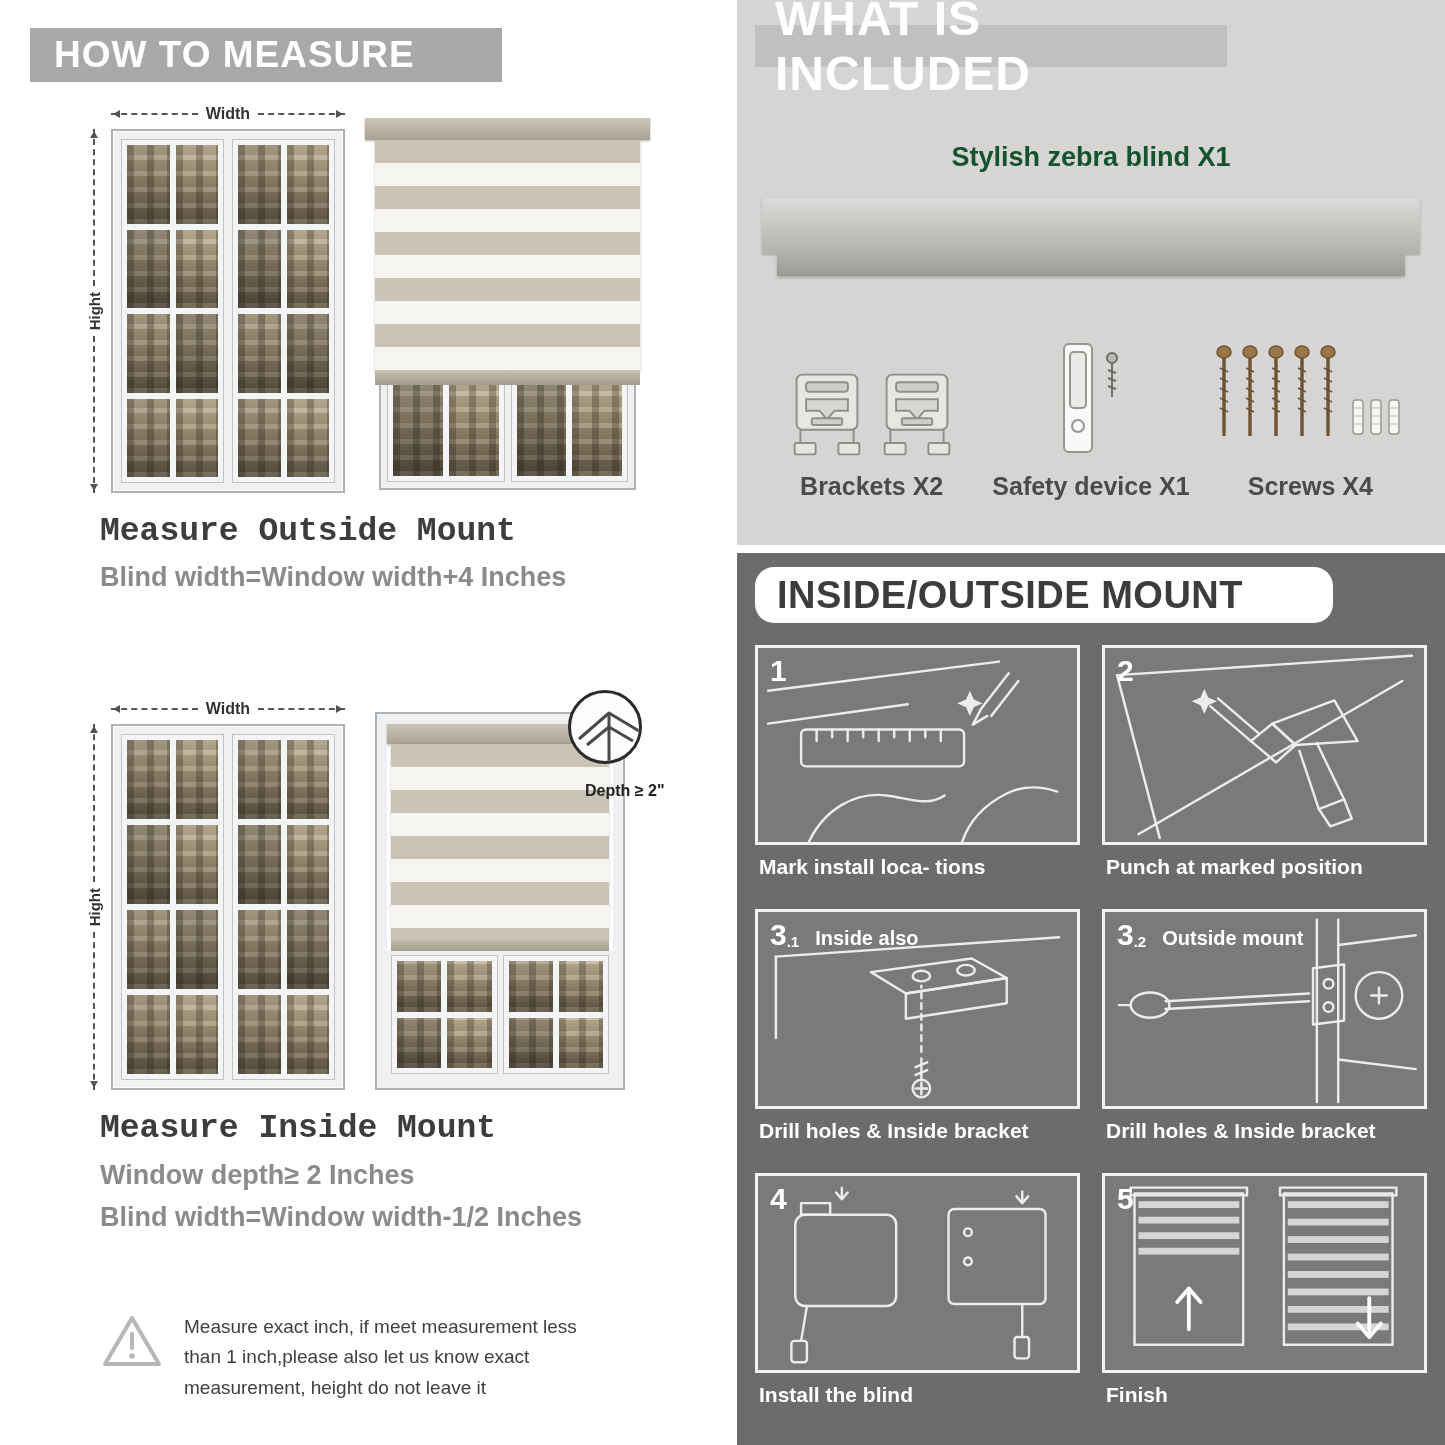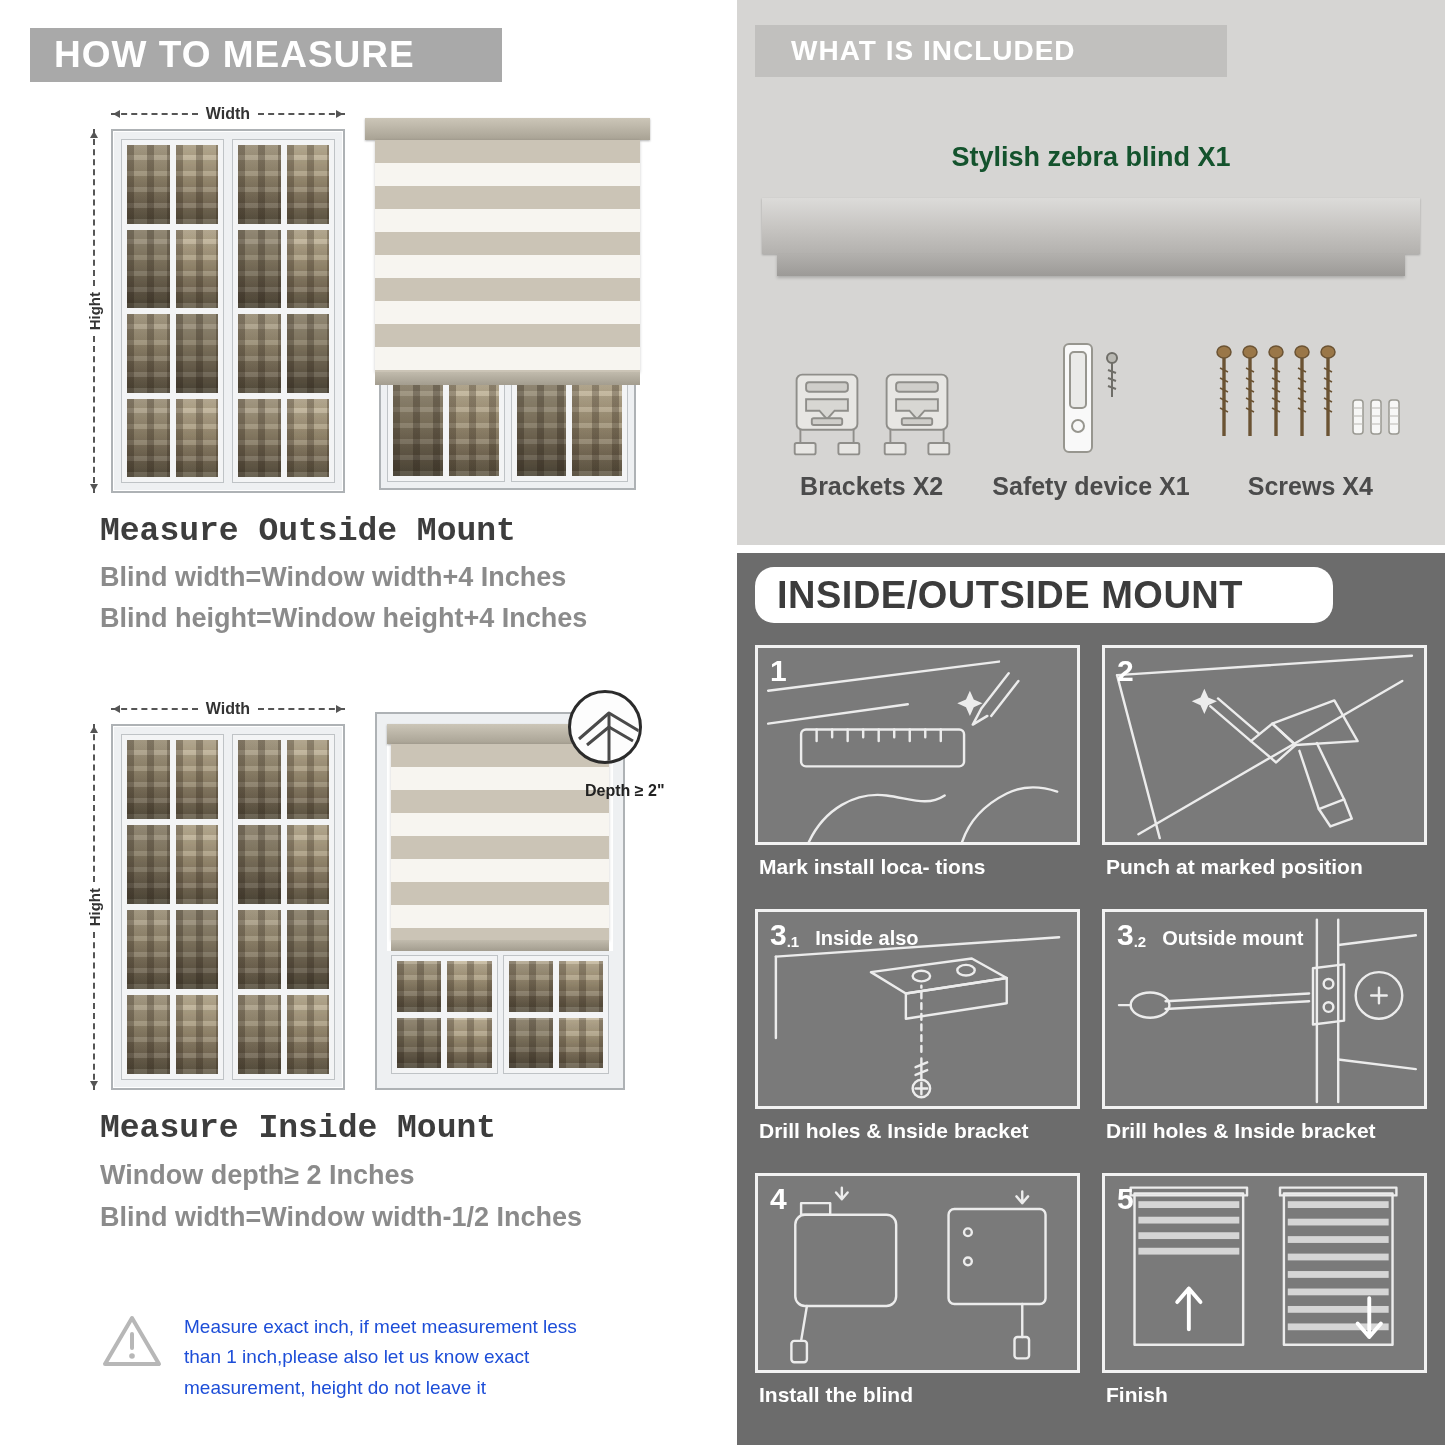--- a/index.html
+++ b/index.html
@@ -57,27 +57,27 @@
     background:#eef0f2; padding:4px; display:flex; gap:5px; }
 
   .depth-circle { position:absolute; width:74px; height:74px; border-radius:50%;
     border:3px solid #2b2b2b; background:#fdfdfd; overflow:hidden; }
   .depth-label { position:absolute; font-size:16px; font-weight:bold; color:#222; white-space:nowrap; }
 
   .m-title { position:absolute; font-size:33px; font-weight:bold; color:#3d3d3d;font-family:Liberation Mono, monospace; }
   .m-line  { position:absolute; font-size:27px; font-weight:bold; color:#8b8b8b; }
 
   .warning { position:absolute; left:100px; top:1312px; display:flex; gap:20px; align-items:flex-start; }
-  .warn-text { font-size:19px; color:#1d4ed8; line-height:1.6; }
+  .warn-text { font-size:19px; color:#404040; line-height:1.6; }
 
   
   .right-top { position:absolute; left:737px; top:0; width:708px; height:545px; background:#d6d5d3; }
-  .included-header { position:absolute; left:18px; top:25px; width:472px; height:52px;
-    background:#c1c0be; color:#fff; font-size:28px; font-weight:bold;
-    display:flex; align-items:center; padding-left:36px; letter-spacing:1px; }
+  .included-header { position:absolute; left:18px; top:25px; width:472px; height:42px;
+    background:#c1c0be; color:#fff; font-size:48px; font-weight:bold;
+    display:flex; align-items:center; padding-left:20px; letter-spacing:1px; }
   .product-label { position:absolute; top:142px; width:100%; text-align:center;
     font-size:27px; font-weight:bold; color:#14532d; }
   .headrail { position:absolute; left:25px; top:198px; width:658px; height:56px;
     background:linear-gradient(180deg,#dcdbd9 0%,#c6c4c1 55%,#b3b1ae 100%);
     box-shadow:0 1px 2px rgba(0,0,0,.25); }
   .headrail-lip { position:absolute; left:40px; top:254px; width:628px; height:22px;
     background:linear-gradient(180deg,#b2b0ad,#9c9a97); box-shadow:0 2px 3px rgba(0,0,0,.2); }
   .items-row { position:absolute; left:25px; top:322px; width:658px; display:flex; }
   .item { flex:1; display:flex; flex-direction:column; align-items:center; }
   .item .icons { height:138px; display:flex; align-items:flex-end; justify-content:center; gap:14px; }
@@ -157,21 +157,20 @@
           <i class="pane"></i>
       </div>
     </div>
     <div class="cassette"></div>
     <div class="shade"></div>
     <div class="brail"></div>
   </div>
 
   <h2 class="m-title" style="left:100px;top:513px;">Measure Outside Mount</h2>
   <p class="m-line" style="left:100px;top:562px;">Blind width=Window width+4 Inches</p>
-  <p class="m-line" style="left:100px;top:603px;">Blind height=Window height+4 Inches</p>
 
   <div class="window-illus" style="left:85px;top:700px;width:260px;height:390px;">
     <div class="w-arrow">
       <i class="seg l"></i>
       <span class="lab">Width</span>
       <i class="seg r"></i>
     </div>
     <div class="h-arrow">
       <i class="seg u"></i>
       <span class="lab">Hight</span>

